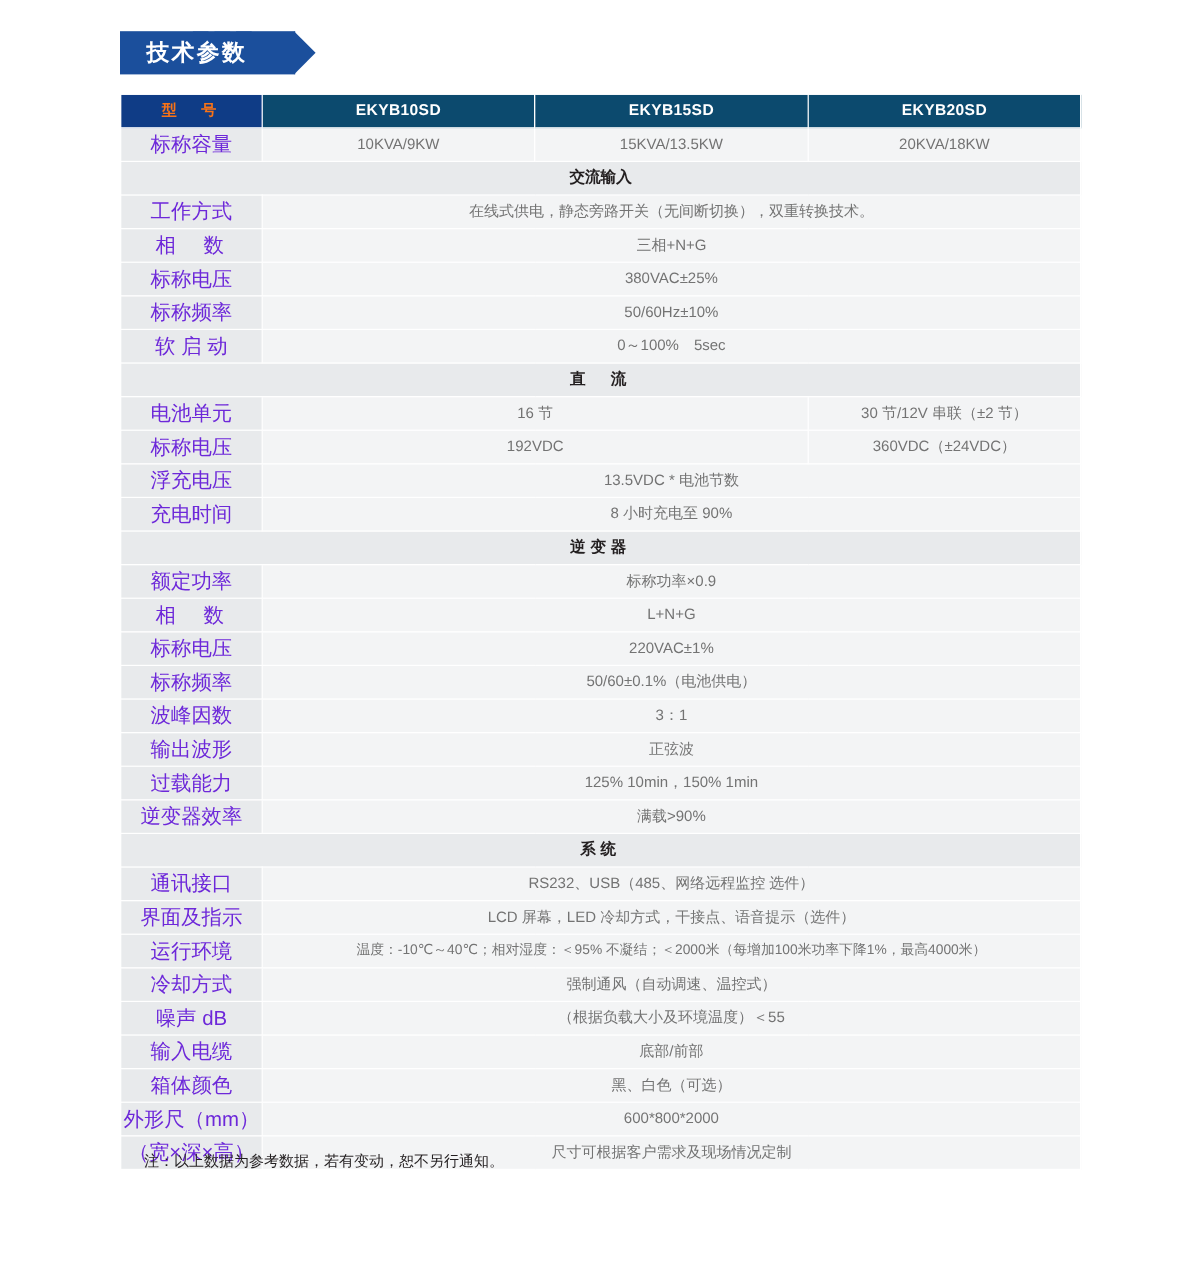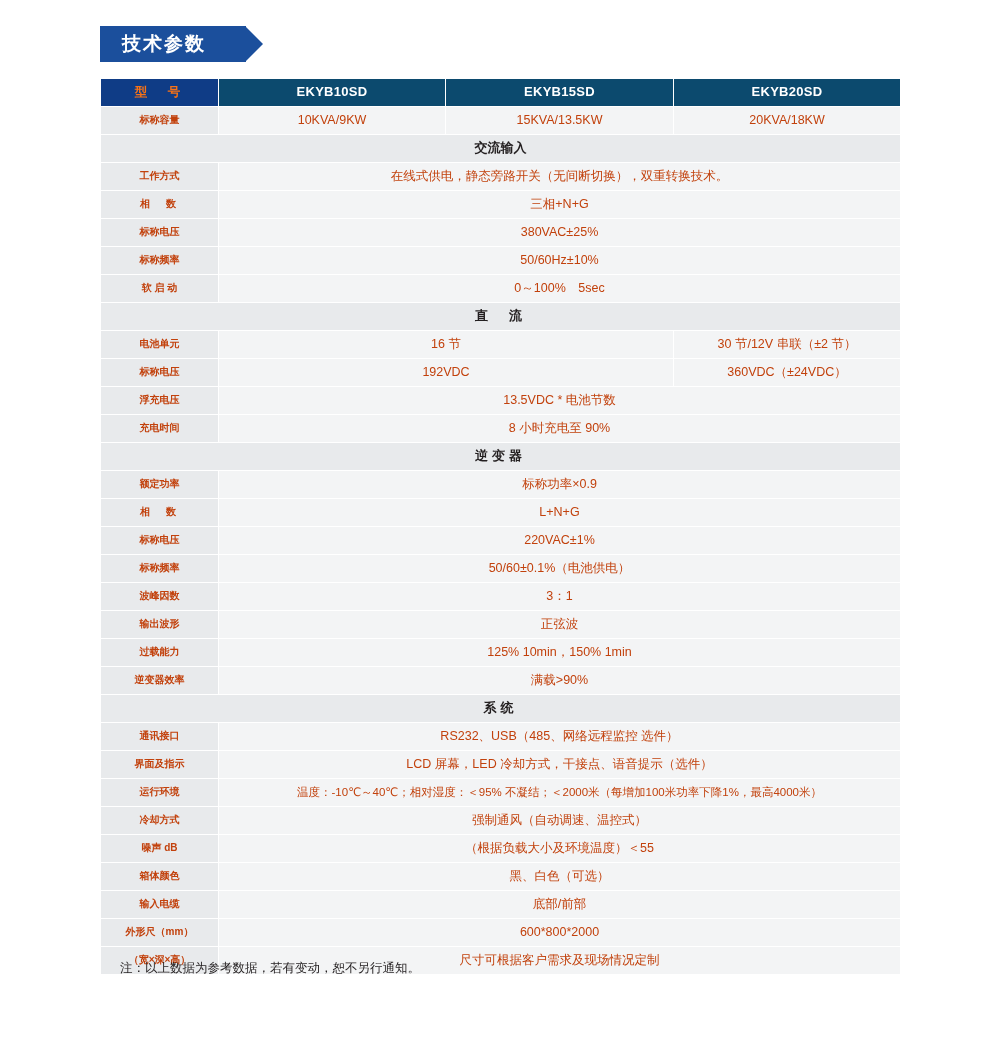--- a/index.html
+++ b/index.html
@@ -109,28 +109,27 @@
   }
   .hdr-model {
     background: #0c4a6e;
     color: #ffffff;
     font-weight: bold;
     font-size: 13px;
     letter-spacing: 0.3px;
   }
   .row-label {
     background: #e8eaec;
-    color: #c2410c;
-    font-size: 10px;
-    font-weight: bold;
+    color: #6d28d9;
+    font-size: 17px;
   }
   .row-label.sp1 { letter-spacing: 3px; }
   .cell {
     background: #f3f4f5;
-    color: #c2410c;
+    color: #737373;
     font-size: 12.5px;
   }
   .section {
     background: #e8eaec;
     font-weight: bold;
     font-size: 13px;
     color: #231f20;
   }
   .section.wide { letter-spacing: 4px; }
   .small {
@@ -278,28 +277,28 @@
         </tr>
         <tr>
           <td class="row-label">冷却方式</td>
           <td colspan="3" class="cell">强制通风（自动调速、温控式）</td>
         </tr>
         <tr>
           <td class="row-label">噪声 dB</td>
           <td colspan="3" class="cell">（根据负载大小及环境温度）＜55</td>
         </tr>
         <tr>
+          <td class="row-label">输入电缆</td>
+          <td colspan="3" class="cell">底部/前部</td>
+        </tr>
+        <tr>
           <td class="row-label">箱体颜色</td>
           <td colspan="3" class="cell">黑、白色（可选）</td>
         </tr>
         <tr>
-          <td class="row-label">输入电缆</td>
-          <td colspan="3" class="cell">底部/前部</td>
-        </tr>
-        <tr>
           <td class="row-label">外形尺（mm）</td>
           <td colspan="3" class="cell">600*800*2000</td>
         </tr>
         <tr>
           <td class="row-label">（宽×深×高）</td>
           <td colspan="3" class="cell">尺寸可根据客户需求及现场情况定制</td>
         </tr>
       </tbody>
   </table>
 

